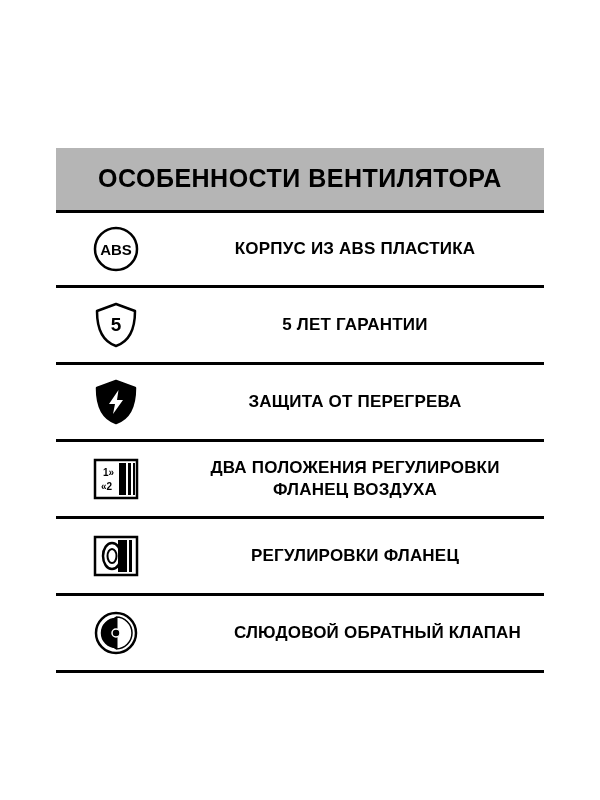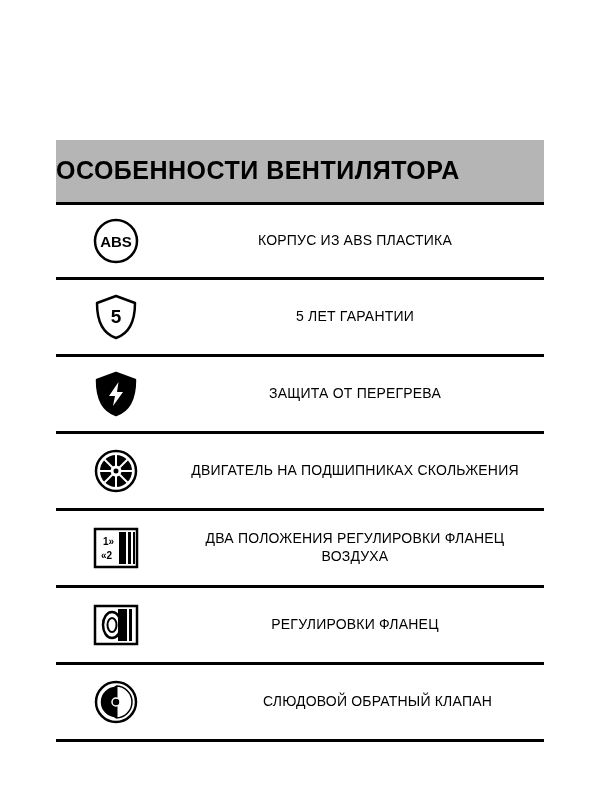--- a/index.html
+++ b/index.html
@@ -27,22 +27,23 @@
     left: 56px;
     top: 140px;
     width: 488px;
   }
 
   .panel-header {
     background: #b5b5b5;
     height: 62px;
     display: flex;
     align-items: center;
-    justify-content: flex-start;
+    justify-content: center;
     border-bottom: 3px solid #000000;
+    margin-top: 8px;
   }
   .panel-header-title {
     font-size: 25px;
     font-weight: bold;
     letter-spacing: 0.5px;
     text-align: center;
     color: #000000;
     line-height: 1.1;
   }
 
@@ -70,22 +71,22 @@
   .label-cell {
     flex: 1 1 auto;
     display: flex;
     align-items: center;
     justify-content: center;
     padding: 8px 10px 8px 0;
     box-sizing: border-box;
   }
 
   .feature-label {
-    font-size: 14px;
-    font-weight: normal;
+    font-size: 17px;
+    font-weight: bold;
     text-align: center;
     line-height: 1.28;
     letter-spacing: 0.2px;
     color: #000000;
   }
 
   svg { display: block; }
 </style>
 </head>
 <body>
@@ -133,41 +134,20 @@
             <path d="M26 4 L45 11 C45 30 38 42 26 46 C14 42 7 30 7 11 Z" fill="#000" stroke="#000" stroke-width="2.5" stroke-linejoin="round"></path>
             <path d="M28.5 13 L19 27 L25 27 L23 37 L33 23 L27 23 Z" fill="#fff"></path>
           </svg>
         </span>
       </div>
       <div class="label-cell">
         <div class="feature-label">ЗАЩИТА ОТ ПЕРЕГРЕВА</div>
       </div>
     </div>
 
-    <div class="feature-row">
-      <div class="icon-cell">
-        <span>
-          <svg width="52" height="50" viewBox="0 0 52 50">
-            <circle cx="26" cy="25" r="20" fill="none" stroke="#000" stroke-width="2.5"></circle>
-            <circle cx="26" cy="25" r="16" fill="#000"></circle>
-            <g stroke="#fff" stroke-width="2">
-              <line x1="26" y1="9" x2="26" y2="41"></line>
-              <line x1="10" y1="25" x2="42" y2="25"></line>
-              <line x1="14.5" y1="13.5" x2="37.5" y2="36.5"></line>
-              <line x1="37.5" y1="13.5" x2="14.5" y2="36.5"></line>
-            </g>
-            <circle cx="26" cy="25" r="5.5" fill="#fff"></circle>
-            <circle cx="26" cy="25" r="2.5" fill="#000"></circle>
-          </svg>
-        </span>
-      </div>
-      <div class="label-cell">
-        <div class="feature-label">ДВИГАТЕЛЬ НА ПОДШИПНИКАХ СКОЛЬЖЕНИЯ</div>
-      </div>
-    </div>
 
     <div class="feature-row">
       <div class="icon-cell">
         <span>
           <svg width="56" height="50" viewBox="0 0 56 50">
             <rect x="7" y="6" width="42" height="38" fill="none" stroke="#000" stroke-width="2.5"></rect>
             <text x="15" y="22" font-family="Liberation Sans, sans-serif" font-size="10" font-weight="bold" fill="#000">1»</text>
             <text x="13" y="36" font-family="Liberation Sans, sans-serif" font-size="10" font-weight="bold" fill="#000">«2</text>
             <rect x="31" y="9" width="7" height="32" fill="#000"></rect>
             <rect x="40" y="9" width="3" height="32" fill="#000"></rect>

